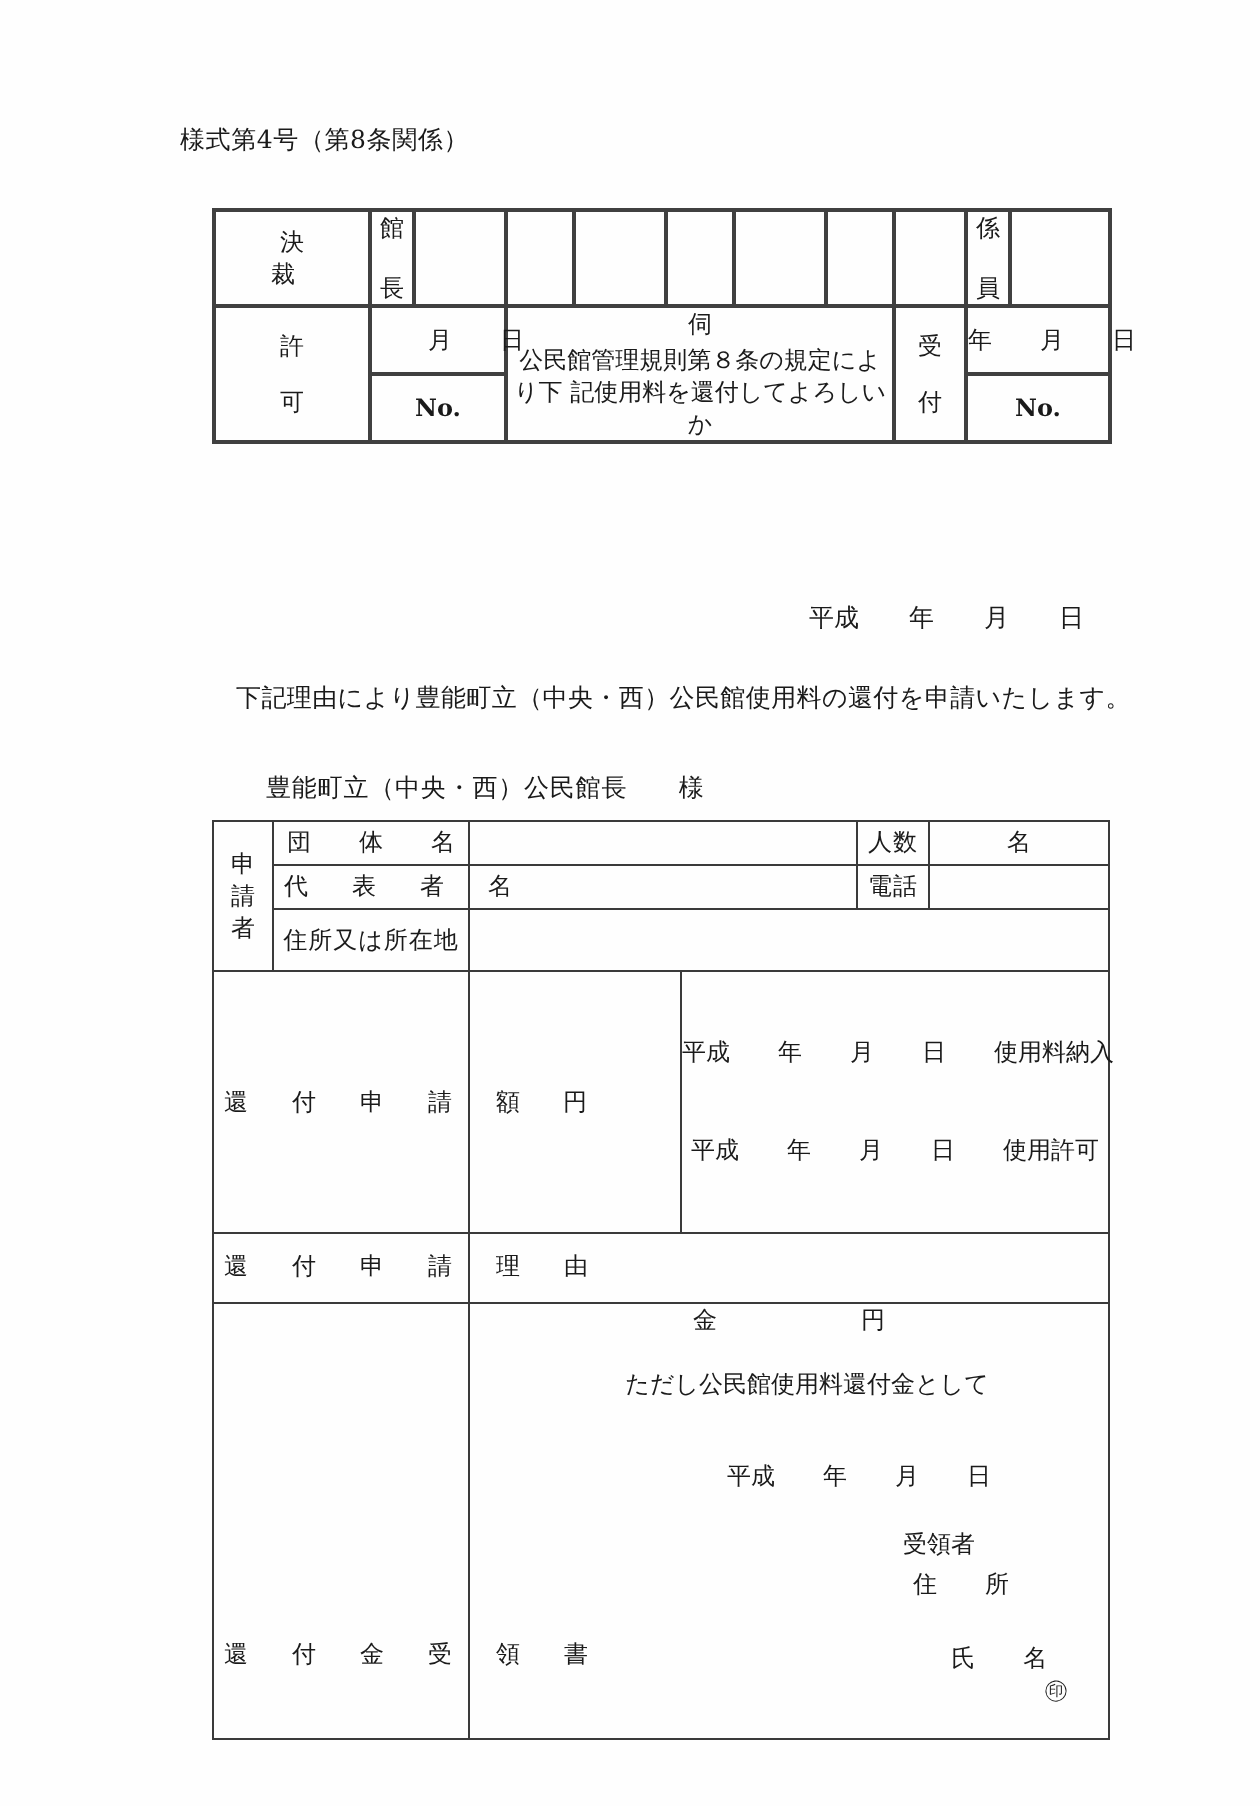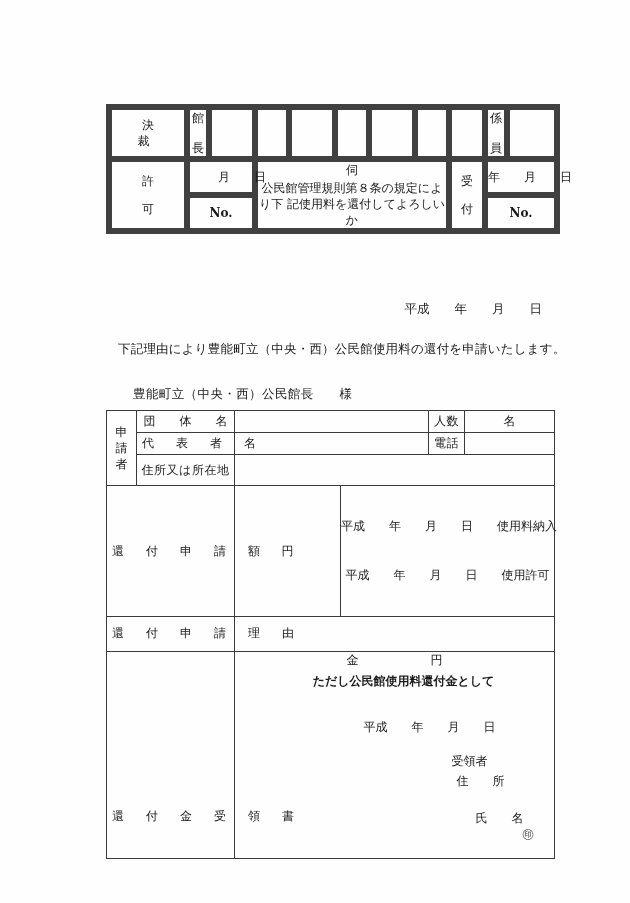--- a/index.html
+++ b/index.html
@@ -55,21 +55,21 @@
   }
 
   
   table.grid {
     position: absolute;
     border-collapse: collapse;
     table-layout: fixed;
     font-size: 12px;
   }
   table.grid td {
-    border: 6px solid #404040;
+    border: 2px solid #404040;
     padding: 0;
     vertical-align: middle;
     text-align: center;
     line-height: 1.35;
     font-size: 12px;
   }
 
   
   #decision-table {
     left: 106px; top: 104px;
@@ -132,21 +132,21 @@
   .permit-rows span { display: block; }
   .receipt-body {
     text-align: left;
     vertical-align: top;
     padding: 10px 0 8px 10px;
     line-height: 1.6;
     position: relative;
     height: 168px;
   }
   .receipt-body .amount { white-space: pre; display: block; }
-  .receipt-body .note { display: block; padding-left: 18px; margin-top: 5px; font-weight: bold; }
+  .receipt-body .note { display: block; padding-left: 18px; margin-top: 16px; }
   .receipt-body .rdate {
     display: block;
     text-align: center;
     white-space: pre;
     margin-top: 30px;
     padding-left: 70px;
   }
   .receipt-body .recv {
     display: block;
     padding-left: 150px;
@@ -159,20 +159,21 @@
     padding-left: 5px;
     white-space: nowrap;
     text-align: right;
   }
 </style>
 </head>
 <body>
 
 <div class="page">
 
+  <div class="abs form-no">様式第4号（第8条関係）</div>
 
   <table class="grid" id="decision-table">
     <colgroup>
       <col style="width:78px">
       <col style="width:22px">
       <col style="width:46px">
       <col style="width:34px">
       <col style="width:46px">
       <col style="width:34px">
       <col style="width:46px">

